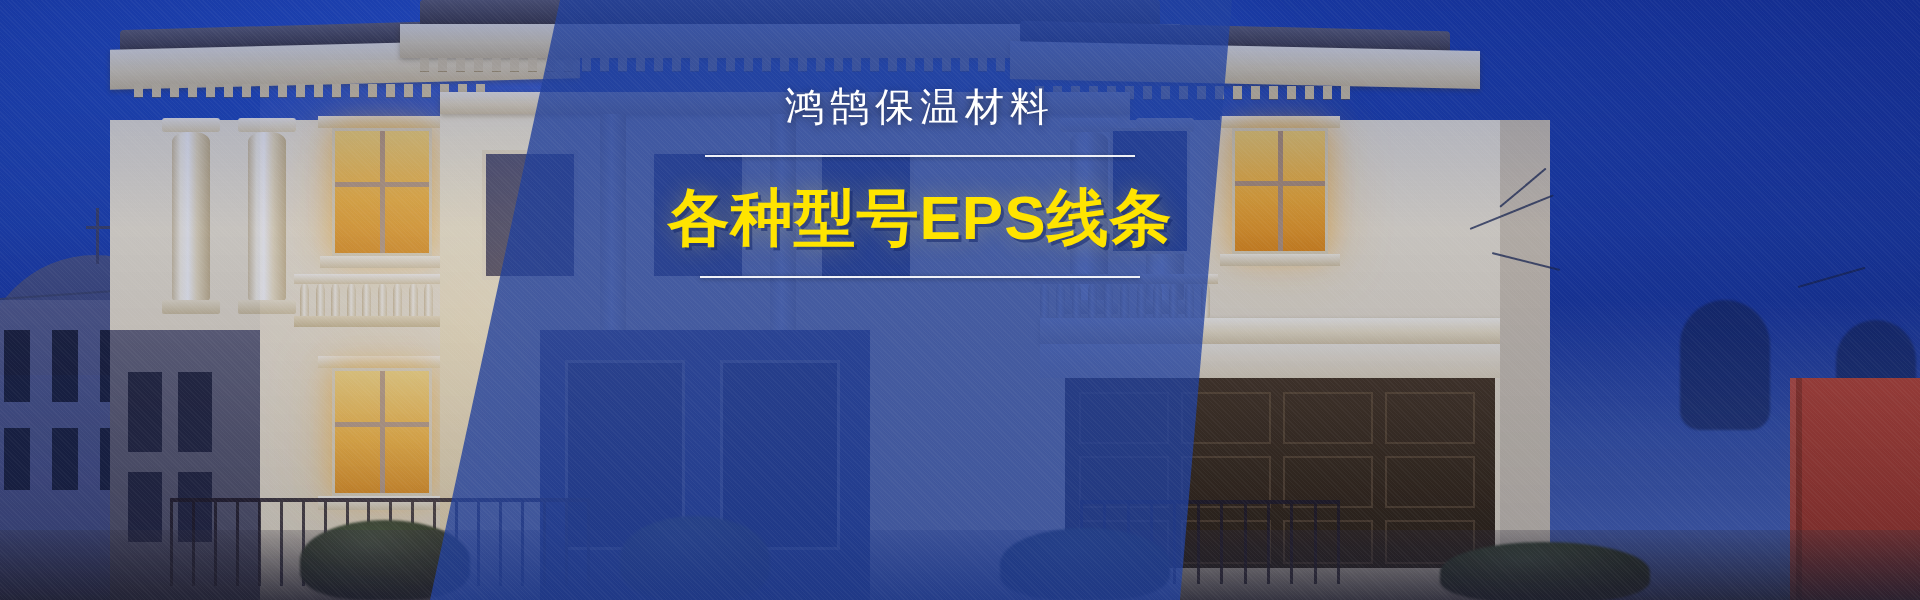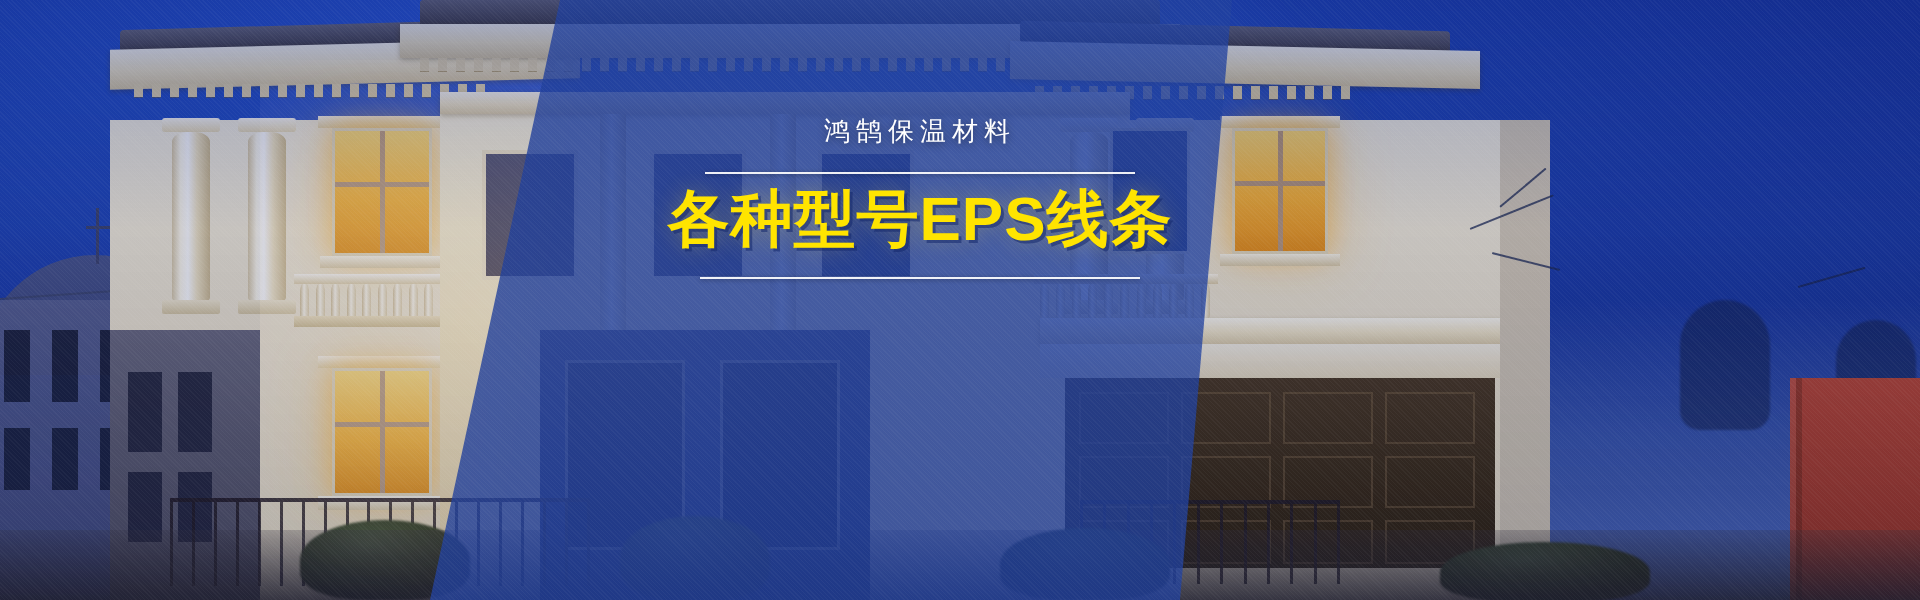--- a/index.html
+++ b/index.html
@@ -132,27 +132,27 @@
   }
 
   
   .hatch{
     background-image:repeating-linear-gradient(45deg,rgba(255,255,255,.035) 0 1px,rgba(0,0,0,0) 1px 3px);
   }
 
   
   .copy{position:absolute;left:560px;top:86px;width:720px;text-align:center;z-index:20;}
   .brand{
-    color:#ffffff;font-size:26px;letter-spacing:6px;font-weight:400;
-    text-shadow:0 2px 8px rgba(0,0,0,.45);line-height:1.1;margin-top:31px;
+    color:#ffffff;font-size:39px;letter-spacing:6px;font-weight:400;
+    text-shadow:0 2px 8px rgba(0,0,0,.45);line-height:1.1;
   }
   .rule{height:2px;background:rgba(255,255,255,.92);margin:26px auto 0;width:430px;
         box-shadow:0 1px 4px rgba(0,0,0,.35);}
   .rule.bottom{margin:24px auto 0;width:440px;}
-  .headline{margin-top:10px;}
+  .headline{margin-top:26px;}
   .headline div{
     color:#ffe400;font-weight:bold;font-size:62px;line-height:1.12;letter-spacing:1px;
     text-shadow:3px 3px 0 rgba(20,40,110,.55),0 0 22px rgba(255,220,60,.30);
     white-space:nowrap;
   }
   .tagline{
     margin-top:22px;color:#ffffff;font-size:32px;letter-spacing:3px;
     text-shadow:0 2px 7px rgba(0,0,0,.45);white-space:nowrap;
   }
 </style>

